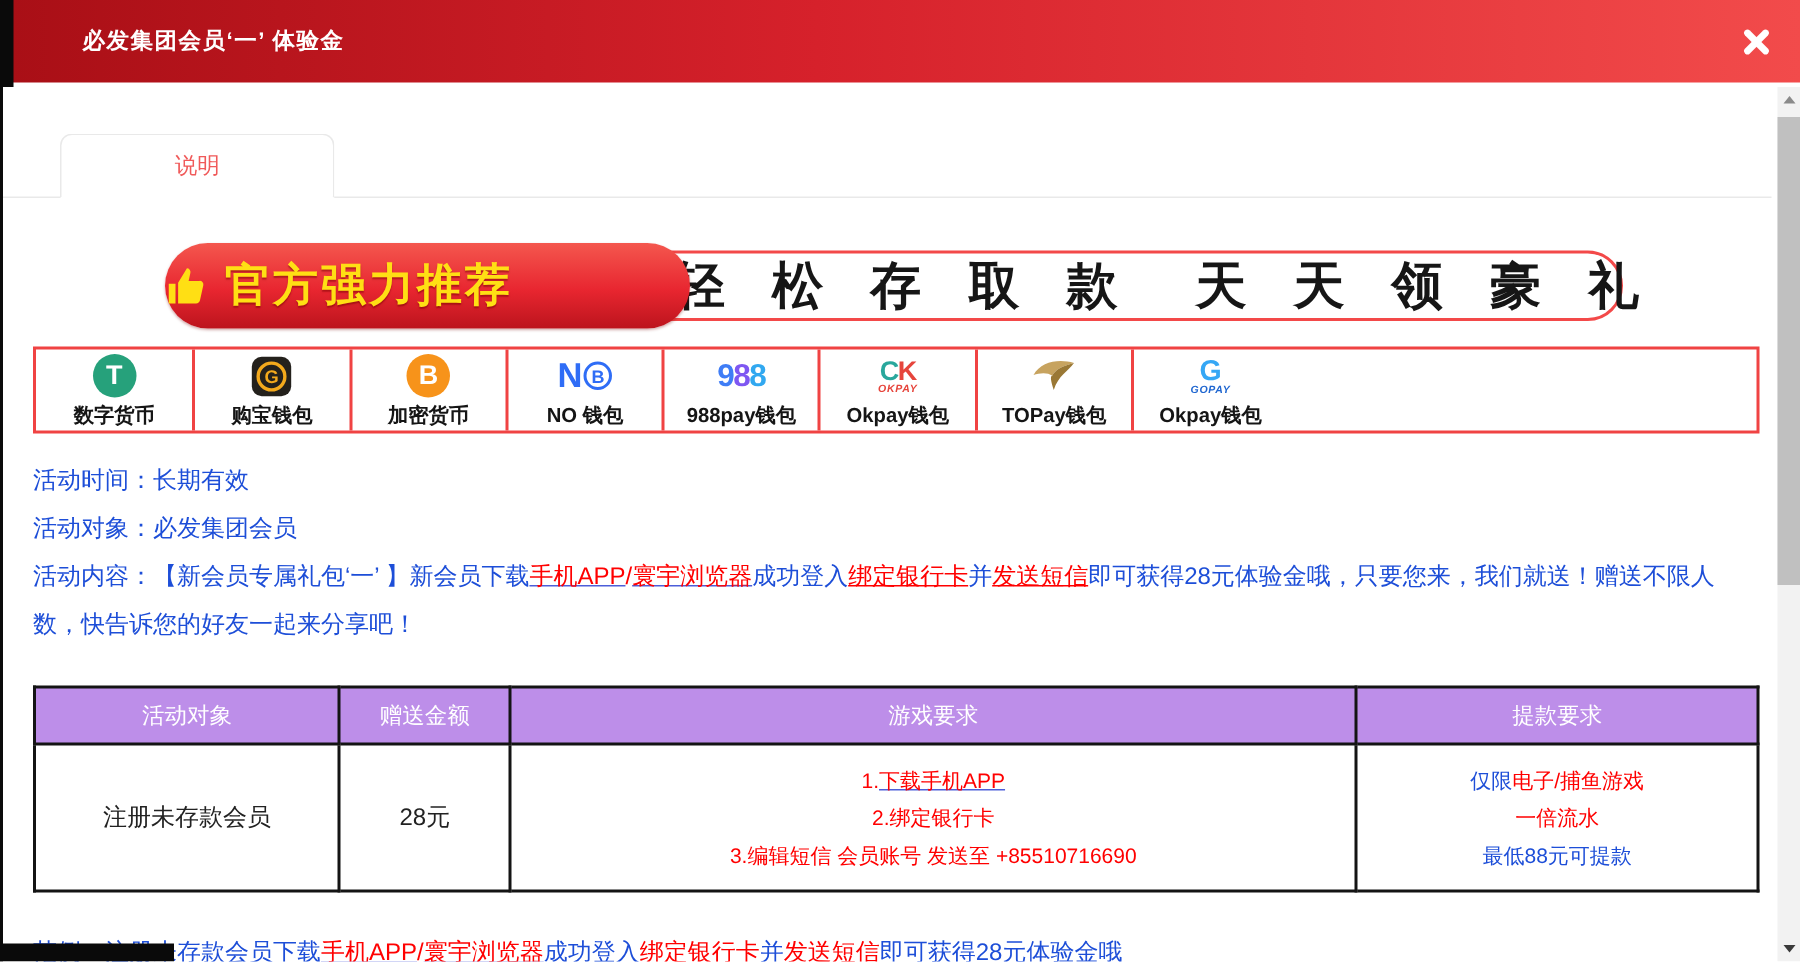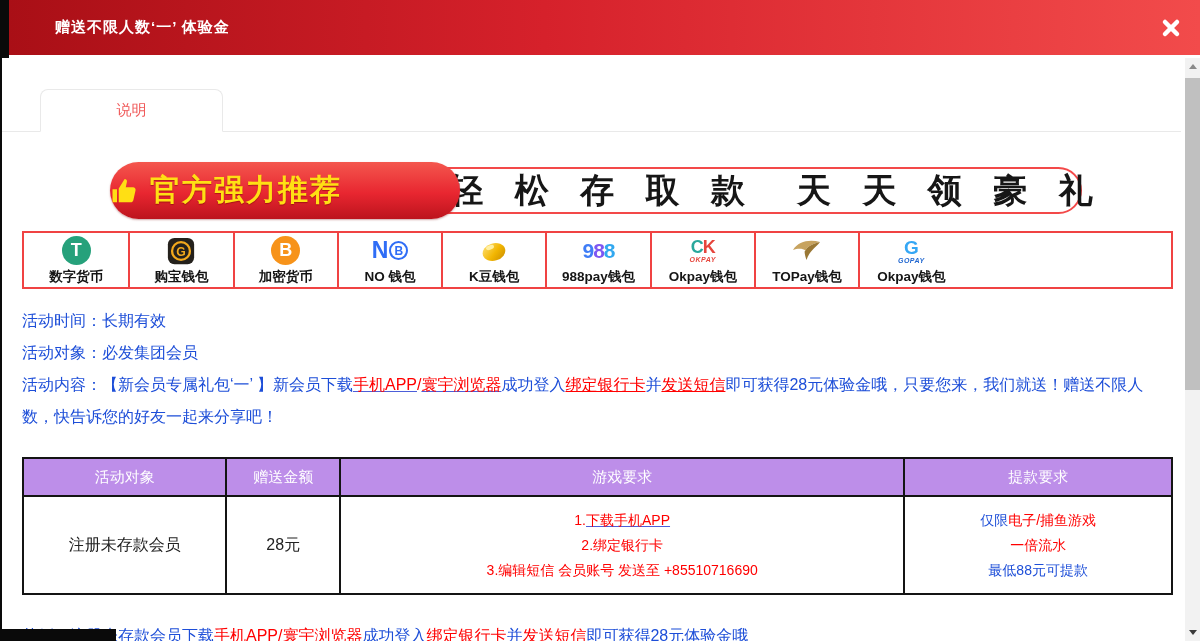--- a/index.html
+++ b/index.html
@@ -108,21 +108,21 @@
   .sb-thumb{position:absolute;left:0;right:0;top:20px;height:312px;background:#c0c0c0;cursor:grab;}
 </style>
 </head>
 <body>
 
 <div class="edge" id="edge-top-left"></div>
 <div class="edge" id="edge-left"></div>
 <div class="edge" id="edge-bottom-left"></div>
 
 <div class="modal-header">
-  <span class="modal-title">赠送不限人数‘一’ 体验金</span>
+  <span class="modal-title">必发集团会员‘一’ 体验金</span>
   <span class="close-btn">
     <svg width="20" height="20" viewBox="0 0 20 20">
       <line x1="4" y1="4" x2="16" y2="16" stroke="#fff" stroke-width="4.5" stroke-linecap="round"></line>
       <line x1="16" y1="4" x2="4" y2="16" stroke="#fff" stroke-width="4.5" stroke-linecap="round"></line>
     </svg>
   </span>
 </div>
 
 <div class="modal-body">
   <div class="tabbar">
@@ -165,36 +165,20 @@
           <div class="pay-icon">
             <span class="coin" style="background:#f7931a">B</span>
           </div>
           <div class="pay-label">加密货币</div>
         </div>
         <div class="pay-item">
           <div class="pay-icon">
             <span style="font-weight:800;color:#2f6df6;font-size:23px;display:inline-flex;align-items:center;">N<span style="font-size:12px;border:2.5px solid #2f6df6;border-radius:50%;width:15px;height:15px;display:inline-flex;align-items:center;justify-content:center;margin-left:1px;">B</span></span>
           </div>
           <div class="pay-label">NO 钱包</div>
-        </div>
-        <div class="pay-item">
-          <div class="pay-icon">
-            <svg width="32" height="30" viewBox="0 0 32 30">
-              <defs>
-                <linearGradient id="g1" x1="0" y1="0" x2="1" y2="1">
-                  <stop offset="0" stop-color="#ffe27a"></stop>
-                  <stop offset="0.55" stop-color="#f2b602"></stop>
-                  <stop offset="1" stop-color="#c98c00"></stop>
-                </linearGradient>
-              </defs>
-              <ellipse cx="16" cy="16" rx="11.5" ry="8.7" transform="rotate(-16 16 16)" fill="url(#g1)"></ellipse>
-              <ellipse cx="12" cy="11.5" rx="4.2" ry="2.2" transform="rotate(-22 12 11.5)" fill="#fff3ae" opacity="0.9"></ellipse>
-            </svg>
-          </div>
-          <div class="pay-label">K豆钱包</div>
         </div>
         <div class="pay-item">
           <div class="pay-icon">
             <span style="font-weight:800;font-size:21px;letter-spacing:-1px;display:inline-flex;">
               <span style="color:#3f7df6">9</span>
               <span style="color:#7e57f2">8</span>
               <span style="color:#31a8f0">8</span>
             </span>
           </div>
           <div class="pay-label">988pay钱包</div>

